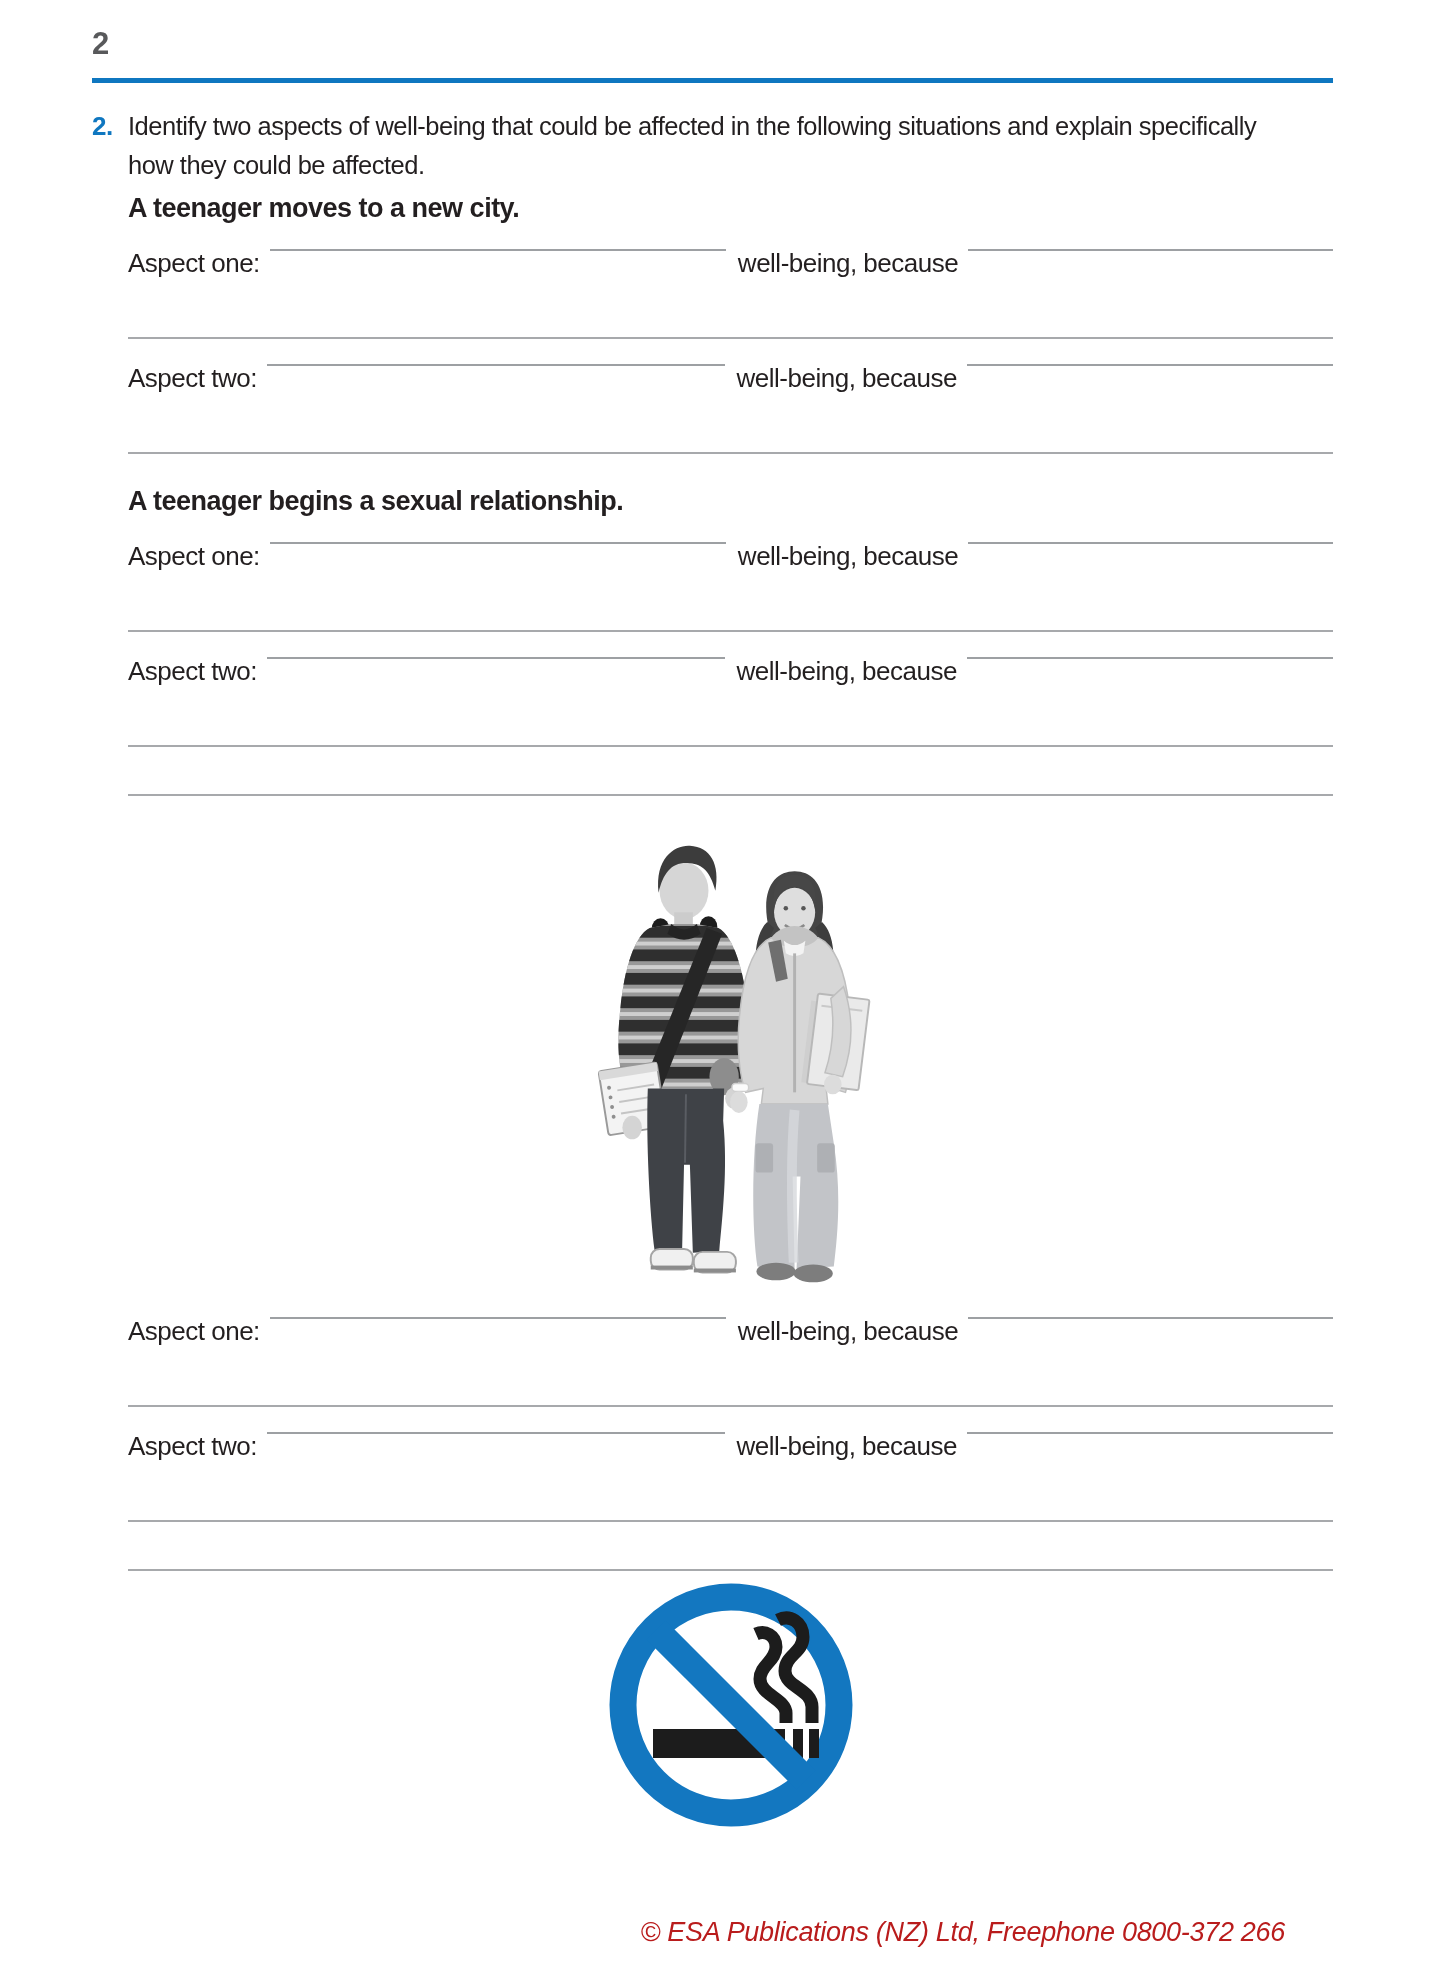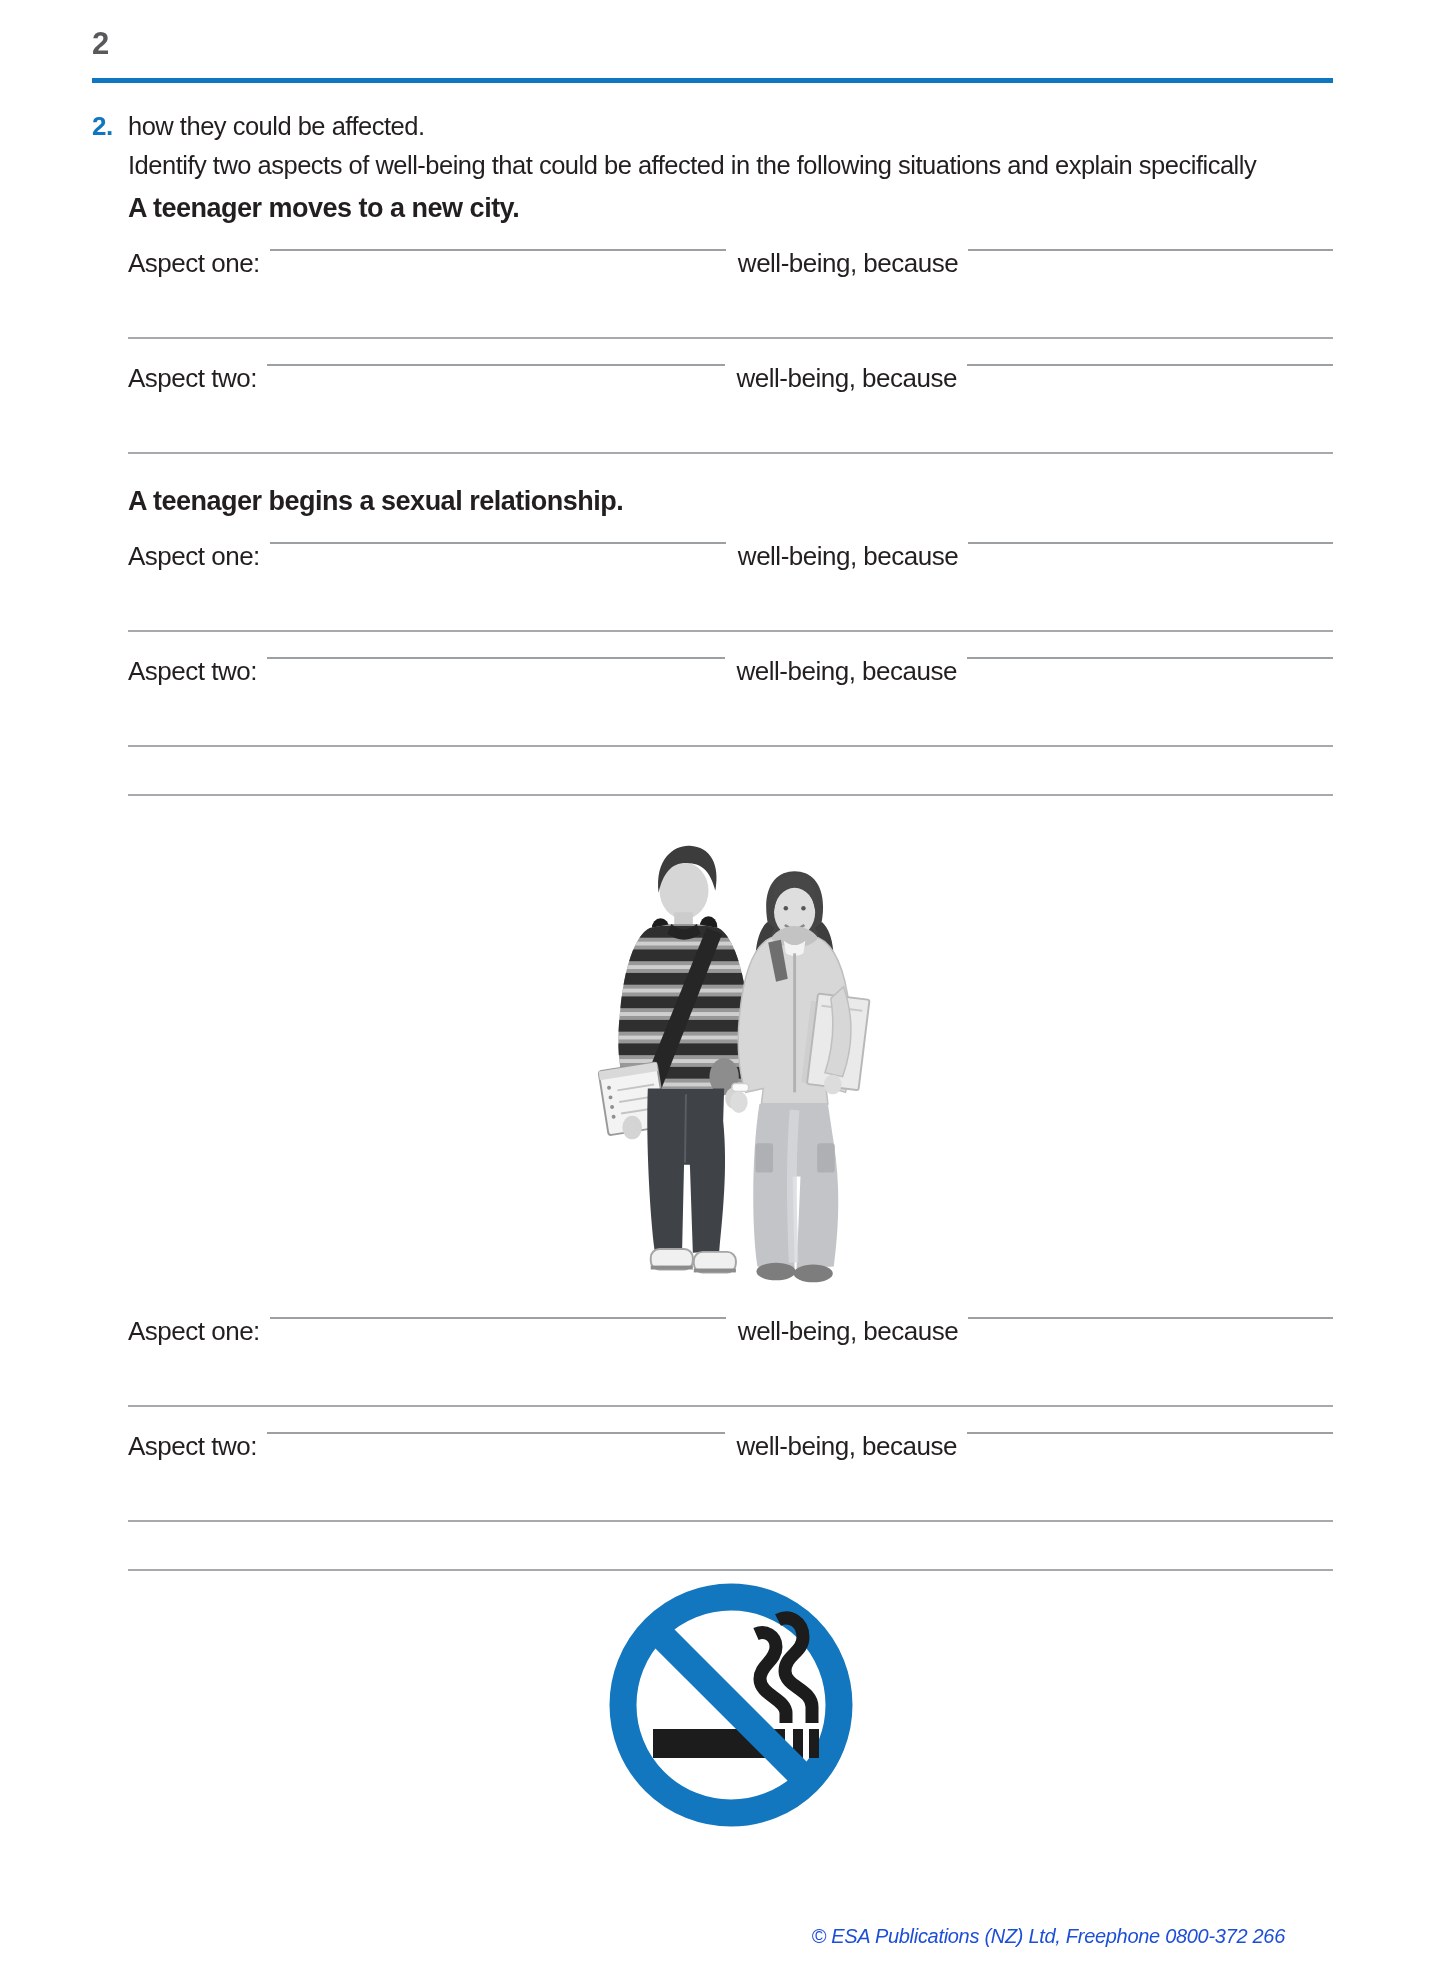--- a/index.html
+++ b/index.html
@@ -27,38 +27,38 @@
   .blank{border-bottom:2px solid #9da0a3;margin:0 12px 3px 10px;height:1px;}
   .blank-a{flex:1.25;}
   .blank-b{flex:1;margin-right:0;}
   .write-line{border-bottom:2px solid #a7a9ac;margin-top:46px;height:1px;}
   
   .photo-wrap{display:flex;justify-content:center;margin-top:36px;}
   .icon-wrap{display:flex;justify-content:center;margin-top:12px;}
   
   .footer{
     position:absolute;right:160px;bottom:30px;
-    font-size:20px;font-style:italic;color:#1d4ed8;letter-spacing:-0.3px;margin-top:47px;
+    font-size:27px;font-style:italic;color:#b91c1c;letter-spacing:-0.3px;margin-top:47px;
   }
 </style>
 </head>
 <body>
 
 <div class="page">
 
   <header class="header">
     <span class="page-num">2</span>
   </header>
   <div class="header-rule"></div>
 
   <div class="question">
     <span class="q-num">2.</span>
     <div class="q-text">
+      <div class="q-line">Identify two aspects of well-being that could be affected in the following situations and explain specifically</div>
       <div class="q-line">how they could be affected.</div>
-      <div class="q-line">Identify two aspects of well-being that could be affected in the following situations and explain specifically</div>
     </div>
   </div>
 
   <div class="indent">
 
     <h2 class="scenario-heading mt-first">A teenager moves to a new city.</h2>
 
     <div class="aspect-row">
       <span class="lbl">Aspect one:</span>
       <span class="blank blank-a"></span>

